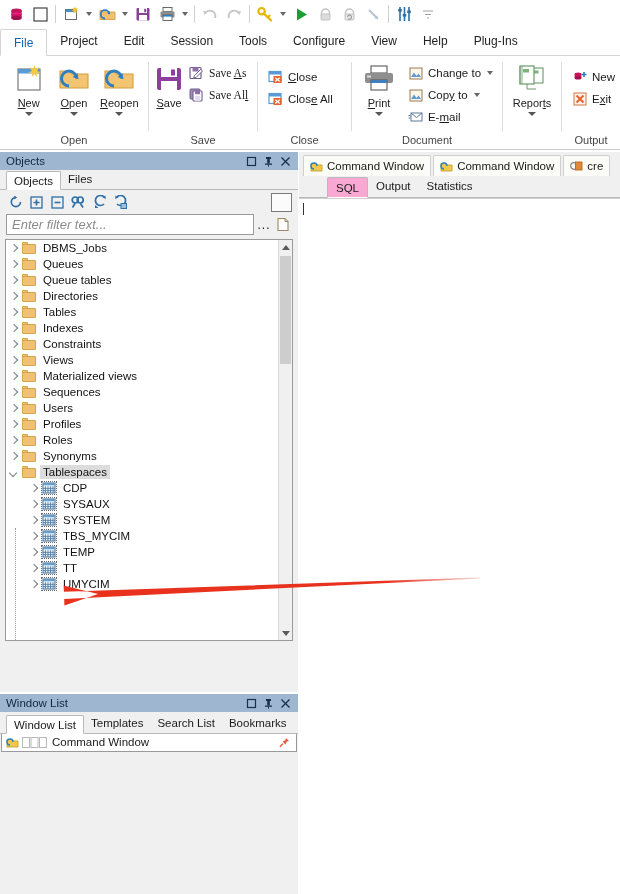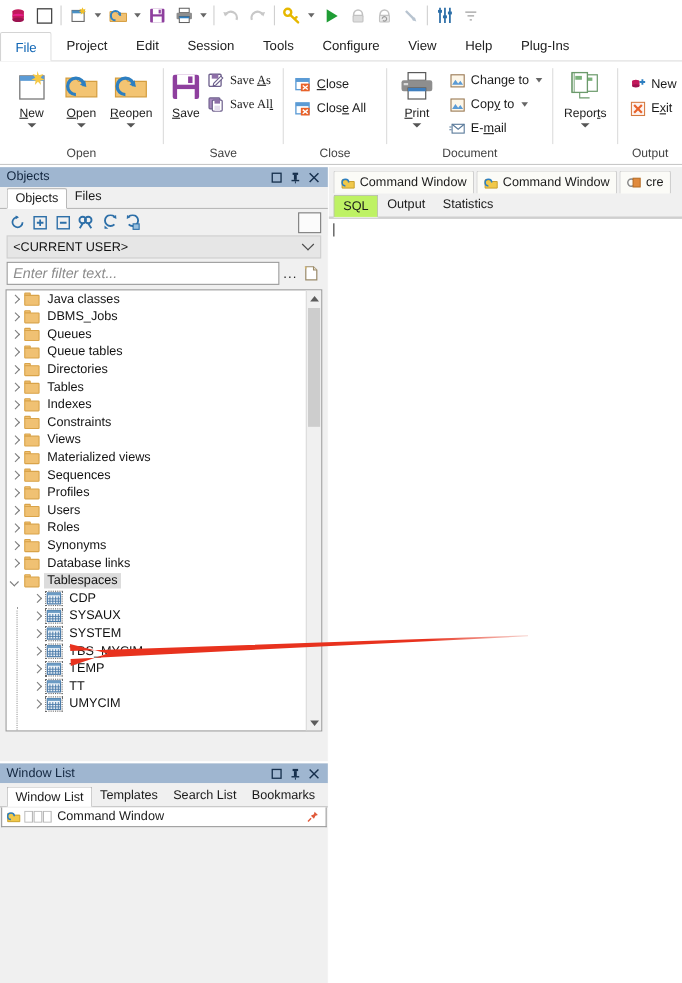--- a/index.html
+++ b/index.html
@@ -163,21 +163,21 @@
   .editor{position:absolute;left:299px;top:152px;width:321px;bottom:0;background:#f0f0f0;}
   .doc-tabs{height:24px;display:flex;align-items:flex-end;padding-left:4px;box-sizing:border-box;background:#f0f0f0;}
   .dtab{
     height:21px;display:flex;align-items:center;padding:0 6px;font-size:11.5px;
     background:#fbfbf7;border:1px solid #cfcfcf;border-bottom:none;margin-right:2px;
     border-radius:2px 2px 0 0;white-space:nowrap;box-sizing:border-box;
   }
   .dtab .di{margin-right:4px;display:flex;align-items:center;}
   .sub-tabs{height:22px;background:#f0f0f0;display:flex;align-items:flex-end;padding-left:4px;border-bottom:1px solid #b9b9b9;box-sizing:border-box;}
   .stab{font-size:11.5px;padding:0 8px;height:21px;line-height:21px;box-sizing:border-box;}
-  .stab.active{background:#bef264;border:1px solid #b9b9b9;border-bottom:1px solid #ffffff;margin-bottom:-1px;border-radius:2px 2px 0 0;}
+  .stab.active{background:#f9a8d4;border:1px solid #b9b9b9;border-bottom:1px solid #ffffff;margin-bottom:-1px;border-radius:2px 2px 0 0;margin-left:24px;}
   .sql-area{position:absolute;left:0;right:0;top:46px;bottom:0;background:#ffffff;border-top:1px solid #cfcfcf;}
   .caret-line{position:absolute;left:4px;top:4px;width:1px;height:12px;background:#333;}
 
   
   .annot{position:absolute;left:0;top:0;width:620px;height:894px;pointer-events:none;}
 </style>
 </head>
 <body>
 
 <div id="app">
@@ -610,56 +610,39 @@
         <svg width="14" height="14" viewBox="0 0 14 14">
           <path d="M3 2 A5 5 0 1 1 3 9" fill="none" stroke="#2d6fa8" stroke-width="1.7"></path>
           <path d="M1.5 0.5 L1.2 4 L4.5 2.6 Z" fill="#2d6fa8"></path>
           <rect x="7" y="8.5" width="5.5" height="5" fill="#9ac0de" stroke="#2d6fa8" stroke-width="1"></rect>
         </svg>
       </div>
       <div class="ot-spacer"></div>
       <div class="ot-box"></div>
     </div>
 
-    <div class="combo">
-      <div class="combo-txt">&lt;CURRENT USER&gt;</div>
-      <div class="chev">
-          <i></i>
-        </div>
-    </div>
 
 
     <div class="filterrow">
       <div class="filterbox">
         <span>Enter filter text...</span>
       </div>
       <div class="f-dots">...</div>
       <div class="f-ico">
         <svg width="14" height="15" viewBox="0 0 14 15">
           <path d="M2 1.5 h7 l3 3 v9 h-10 Z" fill="#fff" stroke="#9a8a6a" stroke-width="1.1"></path>
           <path d="M9 1.5 v3 h3" fill="#e8e0cc" stroke="#9a8a6a" stroke-width="1"></path>
           <path d="M1 1 l2.4 1.6 L1.4 3.4 Z" fill="#d9b866"></path>
         </svg>
       </div>
     </div>
 
     <div class="treewrap" style="height:402px;">
       <div class="tree" id="tree-body">
 
-      <div class="trow">
-            <span style="width: 4px; flex: 0 0 auto;"></span>
-            <span class="tarrow">
-              <i></i>
-            </span>
-            <span class="folder">
-              <span class="ft"></span>
-              <span class="fb"></span>
-            </span>
-            <span class="tlbl">Java classes</span>
-          </div>
           <div class="trow">
             <span style="width: 4px; flex: 0 0 auto;"></span>
             <span class="tarrow">
               <i></i>
             </span>
             <span class="folder">
               <span class="ft"></span>
               <span class="fb"></span>
             </span>
             <span class="tlbl">DBMS_Jobs</span>
@@ -765,65 +748,54 @@
           </div>
           <div class="trow">
             <span style="width: 4px; flex: 0 0 auto;"></span>
             <span class="tarrow">
               <i></i>
             </span>
             <span class="folder">
               <span class="ft"></span>
               <span class="fb"></span>
             </span>
+            <span class="tlbl">Users</span>
+          </div>
+          <div class="trow">
+            <span style="width: 4px; flex: 0 0 auto;"></span>
+            <span class="tarrow">
+              <i></i>
+            </span>
+            <span class="folder">
+              <span class="ft"></span>
+              <span class="fb"></span>
+            </span>
             <span class="tlbl">Profiles</span>
           </div>
           <div class="trow">
             <span style="width: 4px; flex: 0 0 auto;"></span>
             <span class="tarrow">
               <i></i>
             </span>
             <span class="folder">
               <span class="ft"></span>
               <span class="fb"></span>
             </span>
-            <span class="tlbl">Users</span>
-          </div>
-          <div class="trow">
-            <span style="width: 4px; flex: 0 0 auto;"></span>
-            <span class="tarrow">
-              <i></i>
-            </span>
-            <span class="folder">
-              <span class="ft"></span>
-              <span class="fb"></span>
-            </span>
             <span class="tlbl">Roles</span>
           </div>
           <div class="trow">
             <span style="width: 4px; flex: 0 0 auto;"></span>
             <span class="tarrow">
               <i></i>
             </span>
             <span class="folder">
               <span class="ft"></span>
               <span class="fb"></span>
             </span>
             <span class="tlbl">Synonyms</span>
-          </div>
-          <div class="trow">
-            <span style="width: 4px; flex: 0 0 auto;"></span>
-            <span class="tarrow">
-              <i></i>
-            </span>
-            <span class="folder">
-              <span class="ft"></span>
-              <span class="fb"></span>
-            </span>
-            <span class="tlbl">Database links</span>
           </div>
           <div class="trow sel">
             <span style="width: 4px; flex: 0 0 auto;"></span>
             <span class="tarrow open">
               <i></i>
             </span>
             <span class="folder">
               <span class="ft"></span>
               <span class="fb"></span>
             </span>

